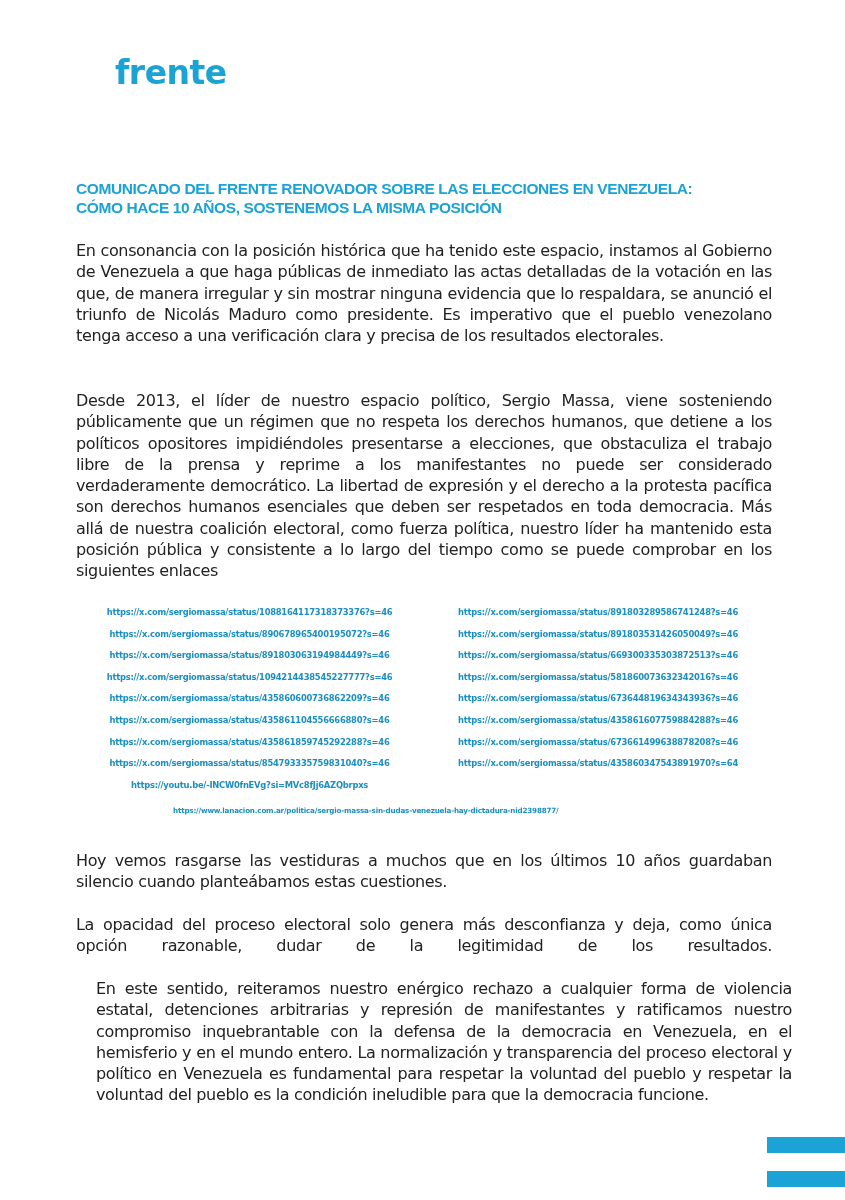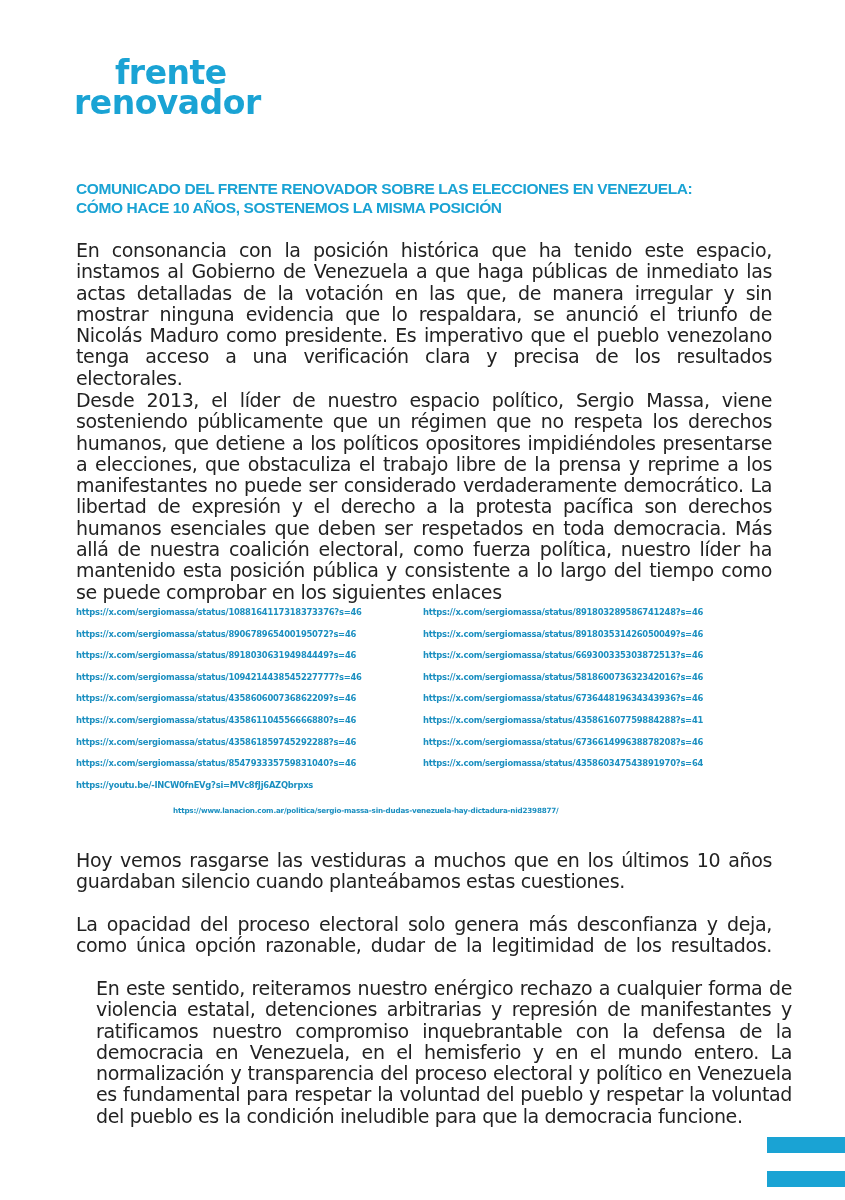--- a/index.html
+++ b/index.html
@@ -1,39 +1,38 @@
 <!DOCTYPE html>
 <html><head>
 <meta charset="utf-8">
 <style>
   html, body { margin: 0; padding: 0; background: #ffffff; }
   body { width: 845px; height: 1200px; position: relative; overflow: hidden; font-family: "DejaVu Sans", sans-serif; color: #1f1f1f; }
   .logo { position: absolute; left: 74px; top: 58px; color: #1aa3d4; font-family: "DejaVu Sans", sans-serif; font-weight: bold; line-height: 30px; }
   .logo .l1 { display: block; font-size: 33px; padding-left: 41px; letter-spacing: -0.5px; }
   .logo .l2 { display: block; font-size: 33px; letter-spacing: -0.5px; }
   .title { position: absolute; left: 76px; top: 179px; width: 700px; color: #1aa3d4; font-family: "Liberation Sans", sans-serif; font-weight: bold; font-size: 15.5px; line-height: 19px; letter-spacing: -0.4px; }
-  .para { position: absolute; left: 76px; width: 696px; font-family: "DejaVu Sans", sans-serif; font-size: 19px; line-height: 21.3px; text-align: justify; color: #222; letter-spacing: -0.35px; margin: 0; }
+  .para { position: absolute; left: 76px; width: 696px; font-family: "DejaVu Sans", sans-serif; font-size: 16px; line-height: 21.3px; text-align: justify; color: #222; letter-spacing: -0.35px; margin: 0; }
   .p1 { top: 240px; }
   .p2 { top: 390px; }
   .p3 { top: 850px; }
   .p4 { top: 914px; text-align-last: justify; }
   .p5 { top: 978px; margin-left: 20px; }
-  .links { position: absolute; left: 76px; top: 602px; width: 700px; display: grid; grid-template-columns: 347px 350px; row-gap: 0; }
+  .links { position: absolute; left: 76px; top: 602px; width: 700px; display: grid; grid-template-columns: 347px 350px; row-gap: 0; text-align: center; }
   .link { font-family: "DejaVu Sans", sans-serif; font-weight: bold; font-size: 8.4px; line-height: 21.6px; color: #1b8fc0; white-space: nowrap; letter-spacing: -0.25px; text-decoration: none; cursor: pointer; }
   .link-center { position: absolute; left: 157px; top: 806px; font-family: "DejaVu Sans", sans-serif; font-weight: bold; font-size: 7.2px; color: #1b8fc0; white-space: nowrap; letter-spacing: -0.2px; padding-left: 16px; }
   .bar { position: absolute; left: 767px; width: 78px; height: 16px; background: #1aa3d4; }
   .bar1 { top: 1137px; }
   .bar2 { top: 1171px; }
 </style>
 </head>
 <body>
 
 <div class="logo">
   <span class="l1">frente</span>
-  <span class="l2">renovador</span>
 </div>
 
 <div class="title">
   <div>COMUNICADO DEL FRENTE RENOVADOR SOBRE LAS ELECCIONES EN VENEZUELA:</div>
   <div>CÓMO HACE 10 AÑOS, SOSTENEMOS LA MISMA POSICIÓN</div>
 </div>
 
 <p class="para p1">En consonancia con la posición histórica que ha tenido este espacio, instamos al Gobierno de Venezuela a que haga públicas de inmediato las actas detalladas de la votación en las que, de manera irregular y sin mostrar ninguna evidencia que lo respaldara, se anunció el triunfo de Nicolás Maduro como presidente. Es imperativo que el pueblo venezolano tenga acceso a una verificación clara y precisa de los resultados electorales.</p>
 <p class="para p2">Desde 2013, el líder de nuestro espacio político, Sergio Massa, viene sosteniendo públicamente que un régimen que no respeta los derechos humanos, que detiene a los políticos opositores impidiéndoles presentarse a elecciones, que obstaculiza el trabajo libre de la prensa y reprime a los manifestantes no puede ser considerado verdaderamente democrático. La libertad de expresión y el derecho a la protesta pacífica son derechos humanos esenciales que deben ser respetados en toda democracia. Más allá de nuestra coalición electoral, como fuerza política, nuestro líder ha mantenido esta posición pública y consistente a lo largo del tiempo como se puede comprobar en los siguientes enlaces</p>
 
@@ -42,21 +41,21 @@
   <a class="link">https://x.com/sergiomassa/status/891803289586741248?s=46</a>
   <a class="link">https://x.com/sergiomassa/status/890678965400195072?s=46</a>
   <a class="link">https://x.com/sergiomassa/status/891803531426050049?s=46</a>
   <a class="link">https://x.com/sergiomassa/status/891803063194984449?s=46</a>
   <a class="link">https://x.com/sergiomassa/status/669300335303872513?s=46</a>
   <a class="link">https://x.com/sergiomassa/status/1094214438545227777?s=46</a>
   <a class="link">https://x.com/sergiomassa/status/581860073632342016?s=46</a>
   <a class="link">https://x.com/sergiomassa/status/435860600736862209?s=46</a>
   <a class="link">https://x.com/sergiomassa/status/673644819634343936?s=46</a>
   <a class="link">https://x.com/sergiomassa/status/435861104556666880?s=46</a>
-  <a class="link">https://x.com/sergiomassa/status/435861607759884288?s=41</a>
+  <a class="link">https://x.com/sergiomassa/status/435861607759884288?s=46</a>
   <a class="link">https://x.com/sergiomassa/status/435861859745292288?s=46</a>
   <a class="link">https://x.com/sergiomassa/status/673661499638878208?s=46</a>
   <a class="link">https://x.com/sergiomassa/status/854793335759831040?s=46</a>
   <a class="link">https://x.com/sergiomassa/status/435860347543891970?s=64</a>
   <a class="link">https://youtu.be/-INCW0fnEVg?si=MVc8fJj6AZQbrpxs</a>
 </div>
 
 <a class="link-center">https://www.lanacion.com.ar/politica/sergio-massa-sin-dudas-venezuela-hay-dictadura-nid2398877/</a>
 
 <p class="para p3">Hoy vemos rasgarse las vestiduras a muchos que en los últimos 10 años guardaban silencio cuando planteábamos estas cuestiones.</p>

